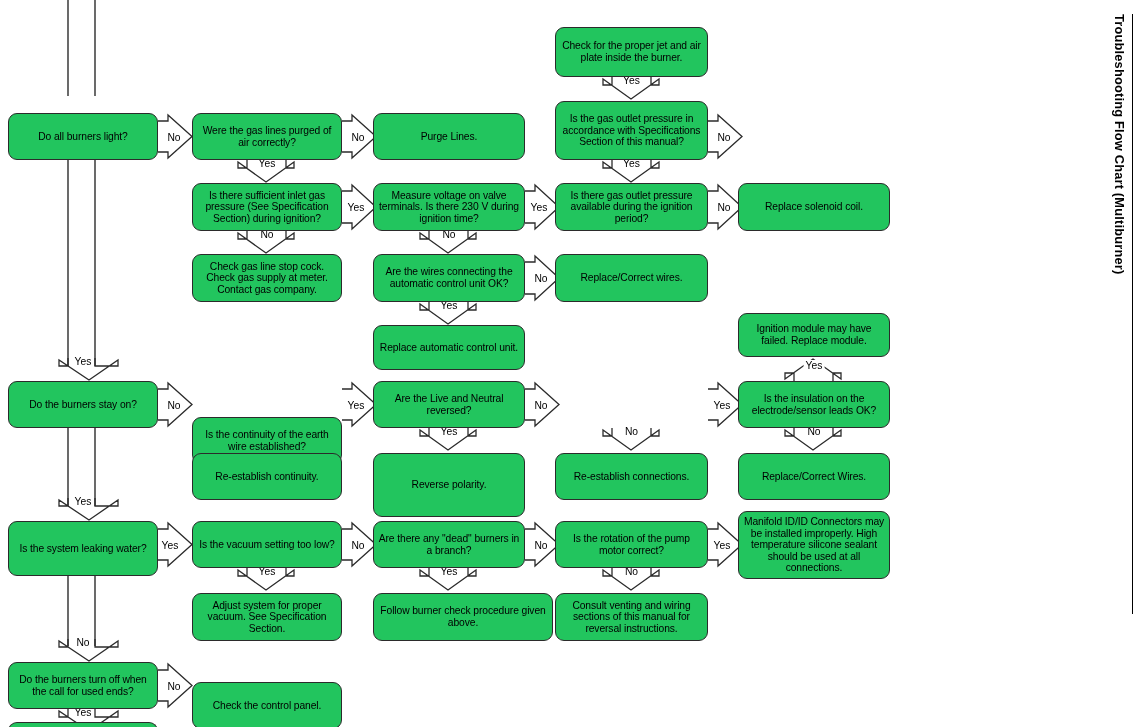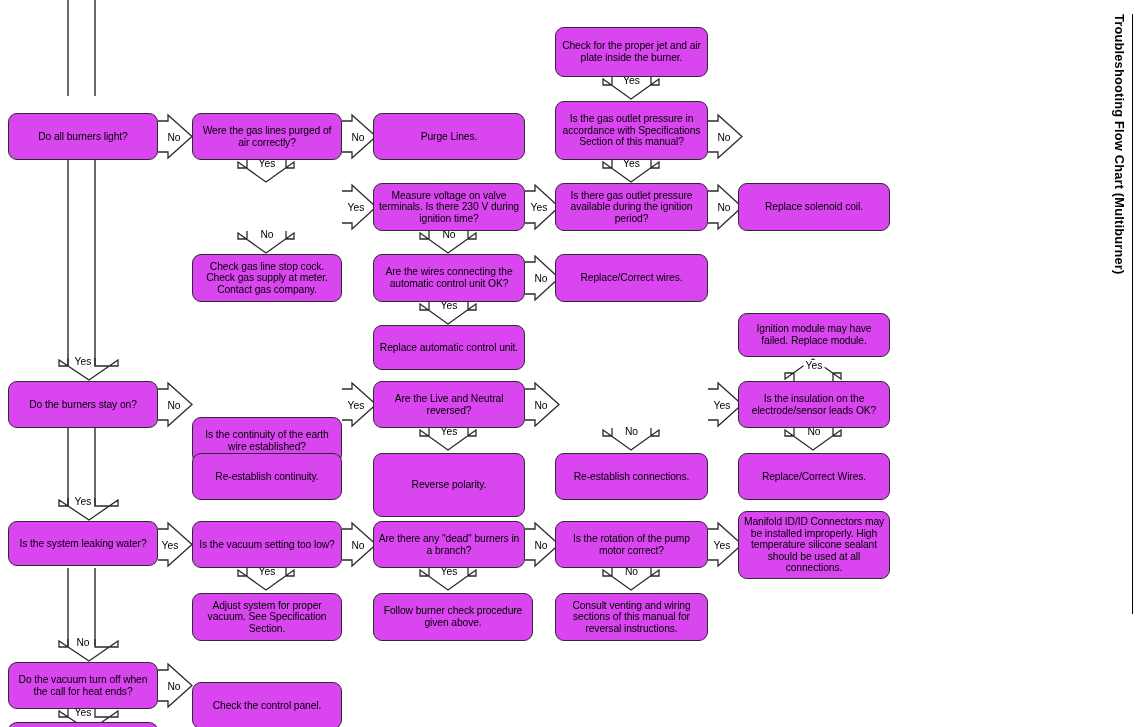--- a/index.html
+++ b/index.html
@@ -10,21 +10,21 @@
     height:727px;
     background:#ffffff;
     overflow:hidden;
   }
   
   .node{
     position:absolute;
     box-sizing:border-box;
     border:1px solid #2b2b2b;
     border-radius:9px;
-    background:#d946ef;
+    background:#22c55e;
     display:flex;
     align-items:center;
     justify-content:center;
     text-align:center;
     color:#000000;
     font-size:10.3px;
     line-height:11.6px;
     padding:2px 4px;
     letter-spacing:-0.1px;
     z-index:3;
@@ -189,20 +189,23 @@
     <span class="lbl">Yes</span>
   </div>
 
   <div class="vconn" style="left:555px;top:160px;width:153px;height:24px;">
     <svg width="153" height="24" viewBox="0 0 153 24">
       <polyline points="57,0 57,8 48,8 48,2 76,22 104,2 104,8 96,8 96,0" fill="none" stroke="#2b2b2b" stroke-width="1.3"></polyline>
     </svg>
     <span class="lbl">Yes</span>
   </div>
 
+  <div class="node" style="left:192px;top:183px;width:150px;height:48px;">
+    <span>Is there sufficient inlet gas pressure (See Specification Section) during ignition?</span>
+  </div>
 
   <div class="hconn" style="left:342px;top:183px;width:36px;height:48px;">
     <svg width="36" height="48" viewBox="0 0 36 48">
       <polyline points="0,8 10,8 10,2 34,24 10,46 10,40 0,40" fill="none" stroke="#2b2b2b" stroke-width="1.3"></polyline>
     </svg>
     <span class="lbl" style="left:1px;">Yes</span>
   </div>
 
   <div class="node" style="left:373px;top:183px;width:152px;height:48px;">
     <span>Measure voltage on valve terminals. Is there 230 V during ignition time?</span>
@@ -381,21 +384,21 @@
     <span>Replace/Correct Wires.</span>
   </div>
 
   <div class="vconn" style="left:8px;top:498px;width:150px;height:24px;">
     <svg width="150" height="24" viewBox="0 0 150 24">
       <polyline points="60,0 60,8 51,8 51,2 81,22 110,2 110,8 87,8 87,0" fill="none" stroke="#2b2b2b" stroke-width="1.3"></polyline>
     </svg>
     <span class="lbl" style="left:50%;">Yes</span>
   </div>
 
-  <div class="node" style="left:8px;top:521px;width:150px;height:45px;">
+  <div class="node" style="left:8px;top:521px;width:150px;height:55px;">
     <span>Is the system leaking water?</span>
   </div>
 
   <div class="hconn" style="left:158px;top:521px;width:36px;height:47px;">
     <svg width="36" height="47" viewBox="0 0 36 47">
       <polyline points="0,8 10,8 10,2 34,23.5 10,45 10,39 0,39" fill="none" stroke="#2b2b2b" stroke-width="1.3"></polyline>
     </svg>
     <span class="lbl" style="left:-1px;">Yes</span>
   </div>
 
@@ -454,37 +457,37 @@
     <svg width="153" height="24" viewBox="0 0 153 24">
       <polyline points="57,0 57,8 48,8 48,2 76,22 104,2 104,8 96,8 96,0" fill="none" stroke="#2b2b2b" stroke-width="1.3"></polyline>
     </svg>
     <span class="lbl">No</span>
   </div>
 
   <div class="node" style="left:192px;top:593px;width:150px;height:48px;">
     <span>Adjust system for proper vacuum. See Specification Section.</span>
   </div>
 
-  <div class="node" style="left:373px;top:593px;width:160px;height:48px;">
+  <div class="node" style="left:373px;top:593px;width:180px;height:48px;">
     <span>Follow burner check procedure given above.</span>
   </div>
 
   <div class="node" style="left:555px;top:593px;width:153px;height:48px;">
     <span>Consult venting and wiring sections of this manual for reversal instructions.</span>
   </div>
 
   <div class="vconn" style="left:8px;top:639px;width:150px;height:24px;">
     <svg width="150" height="24" viewBox="0 0 150 24">
       <polyline points="60,0 60,8 51,8 51,2 81,22 110,2 110,8 87,8 87,0" fill="none" stroke="#2b2b2b" stroke-width="1.3"></polyline>
     </svg>
     <span class="lbl" style="left:50%;">No</span>
   </div>
 
   <div class="node" style="left:8px;top:662px;width:150px;height:47px;">
-    <span>Do the vacuum turn off when the call for heat ends?</span>
+    <span>Do the burners turn off when the call for used ends?</span>
   </div>
 
   <div class="hconn" style="left:158px;top:662px;width:36px;height:47px;">
     <svg width="36" height="47" viewBox="0 0 36 47">
       <polyline points="0,8 10,8 10,2 34,23.5 10,45 10,39 0,39" fill="none" stroke="#2b2b2b" stroke-width="1.3"></polyline>
     </svg>
     <span class="lbl" style="left:3px;">No</span>
   </div>
 
   <div class="node" style="left:192px;top:662px;width:150px;height:47px;margin-top:20px;">

